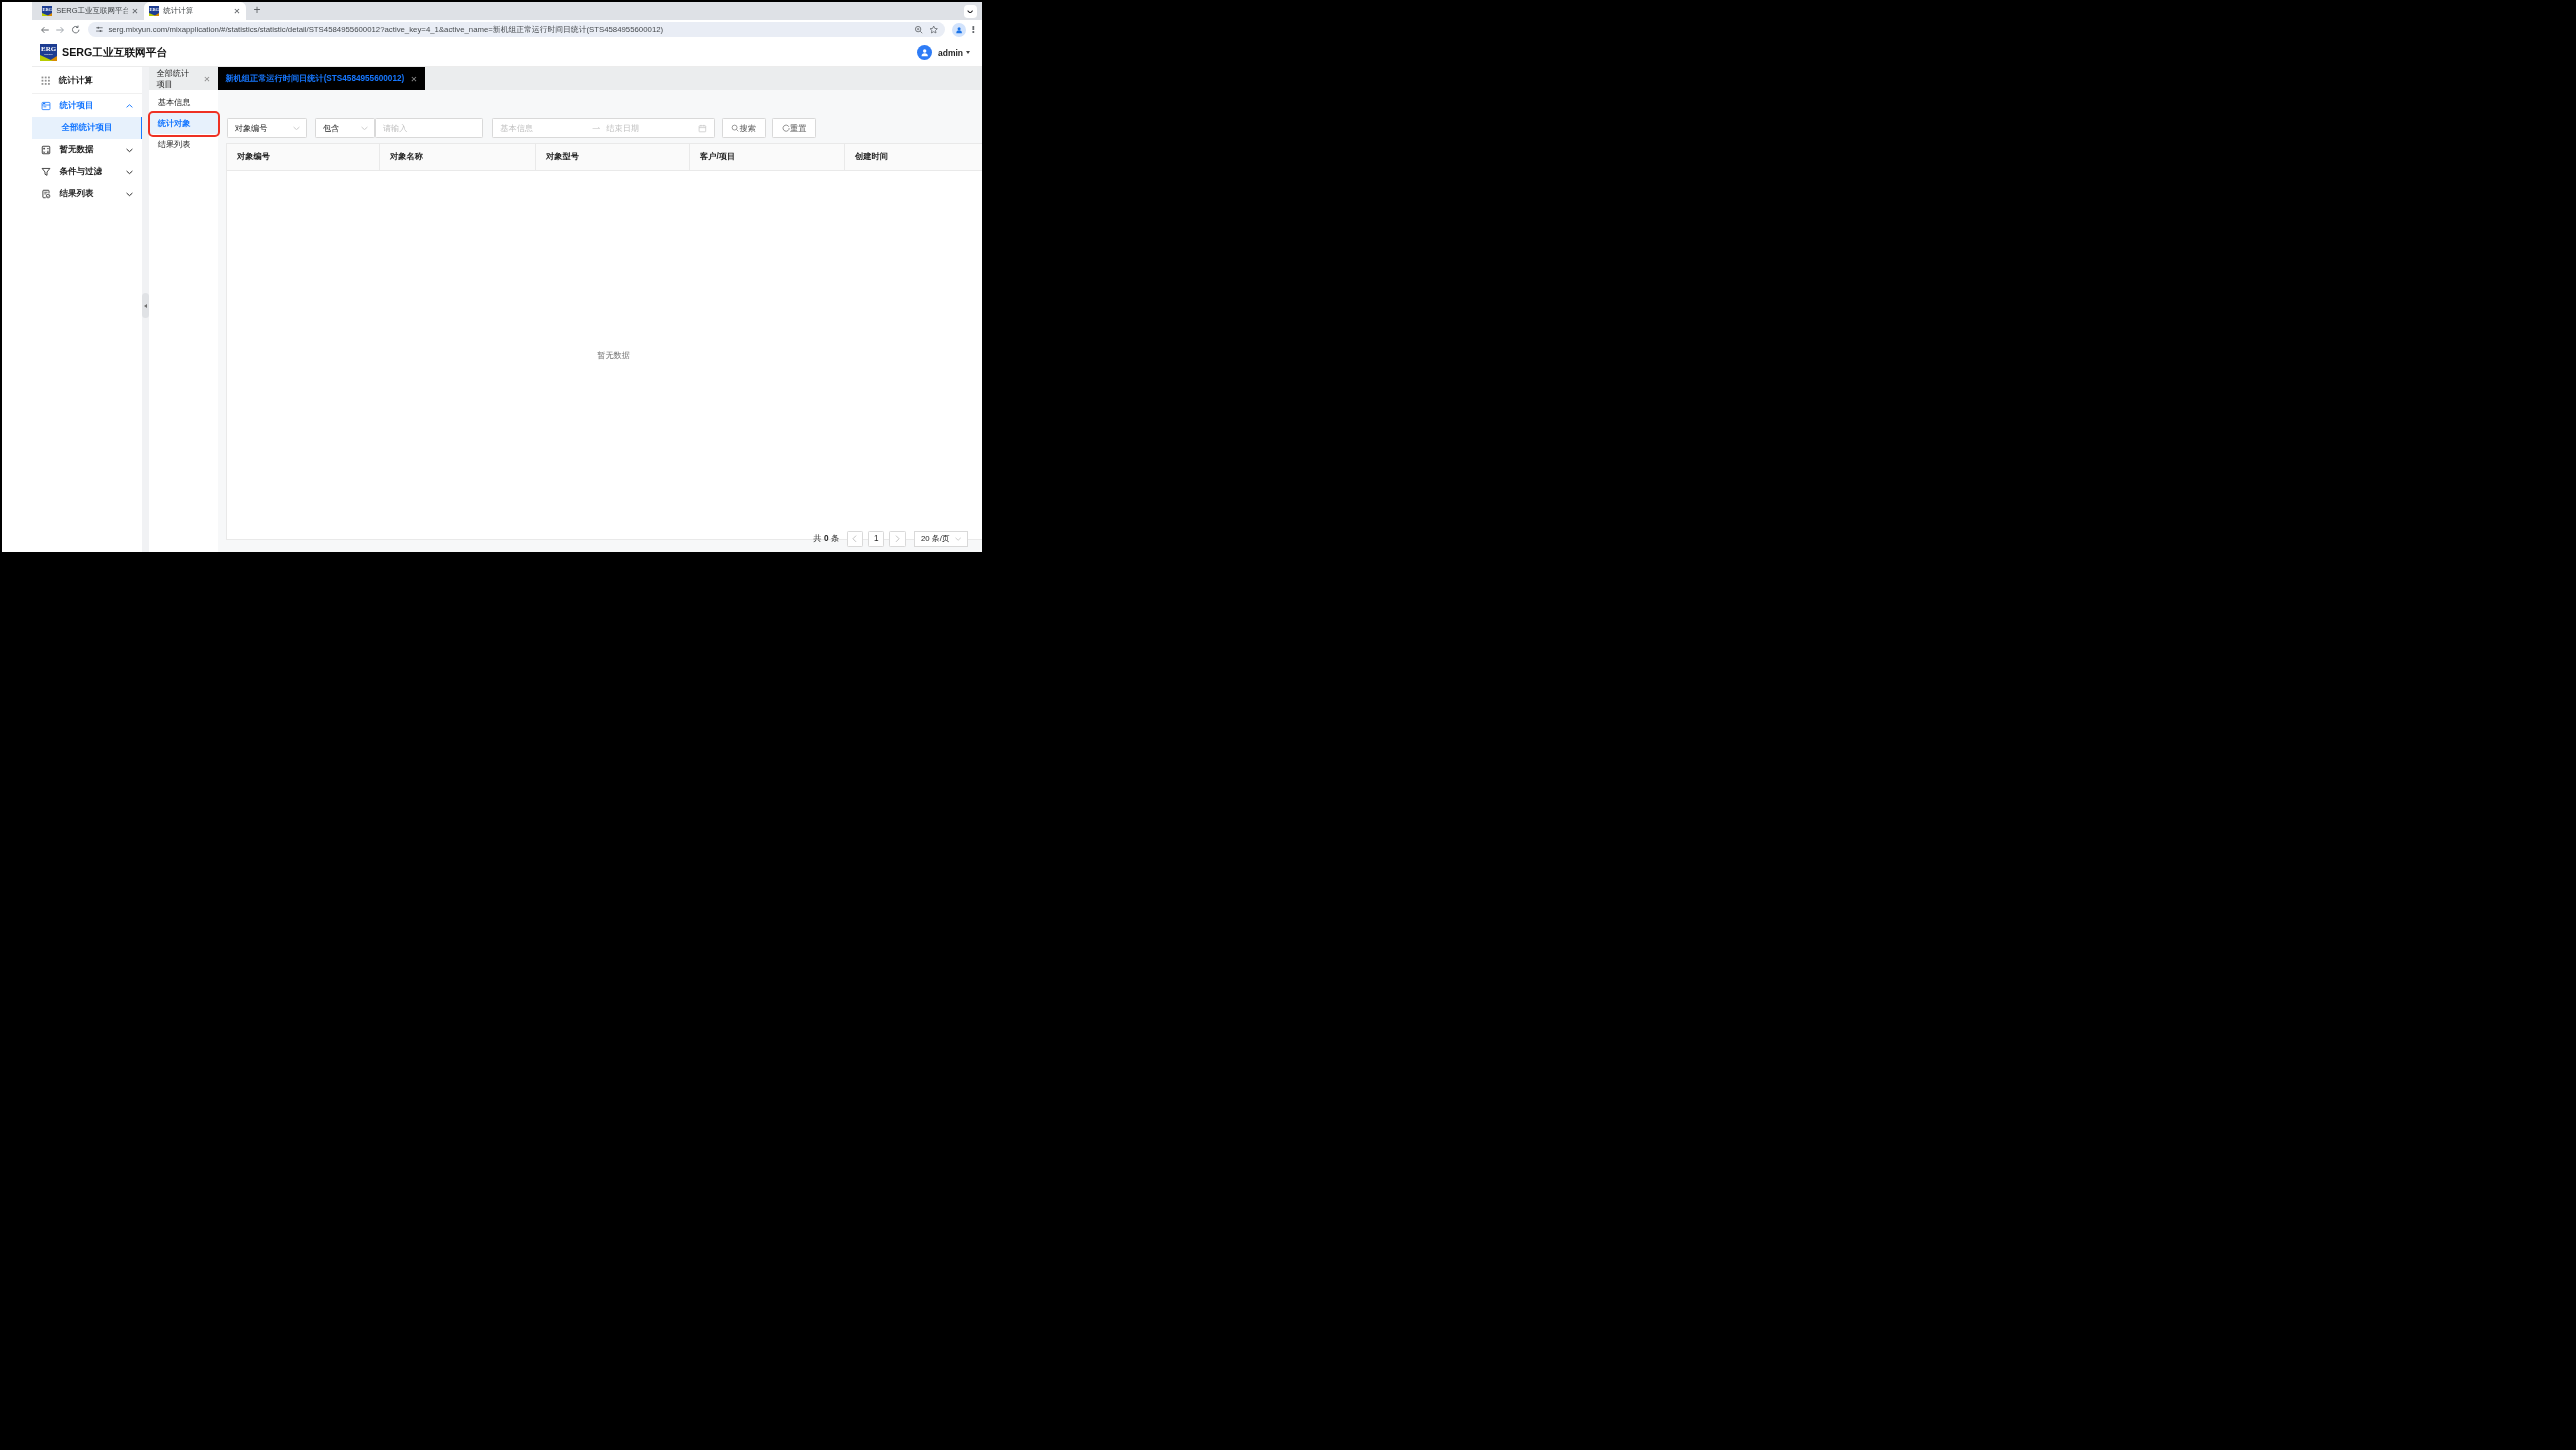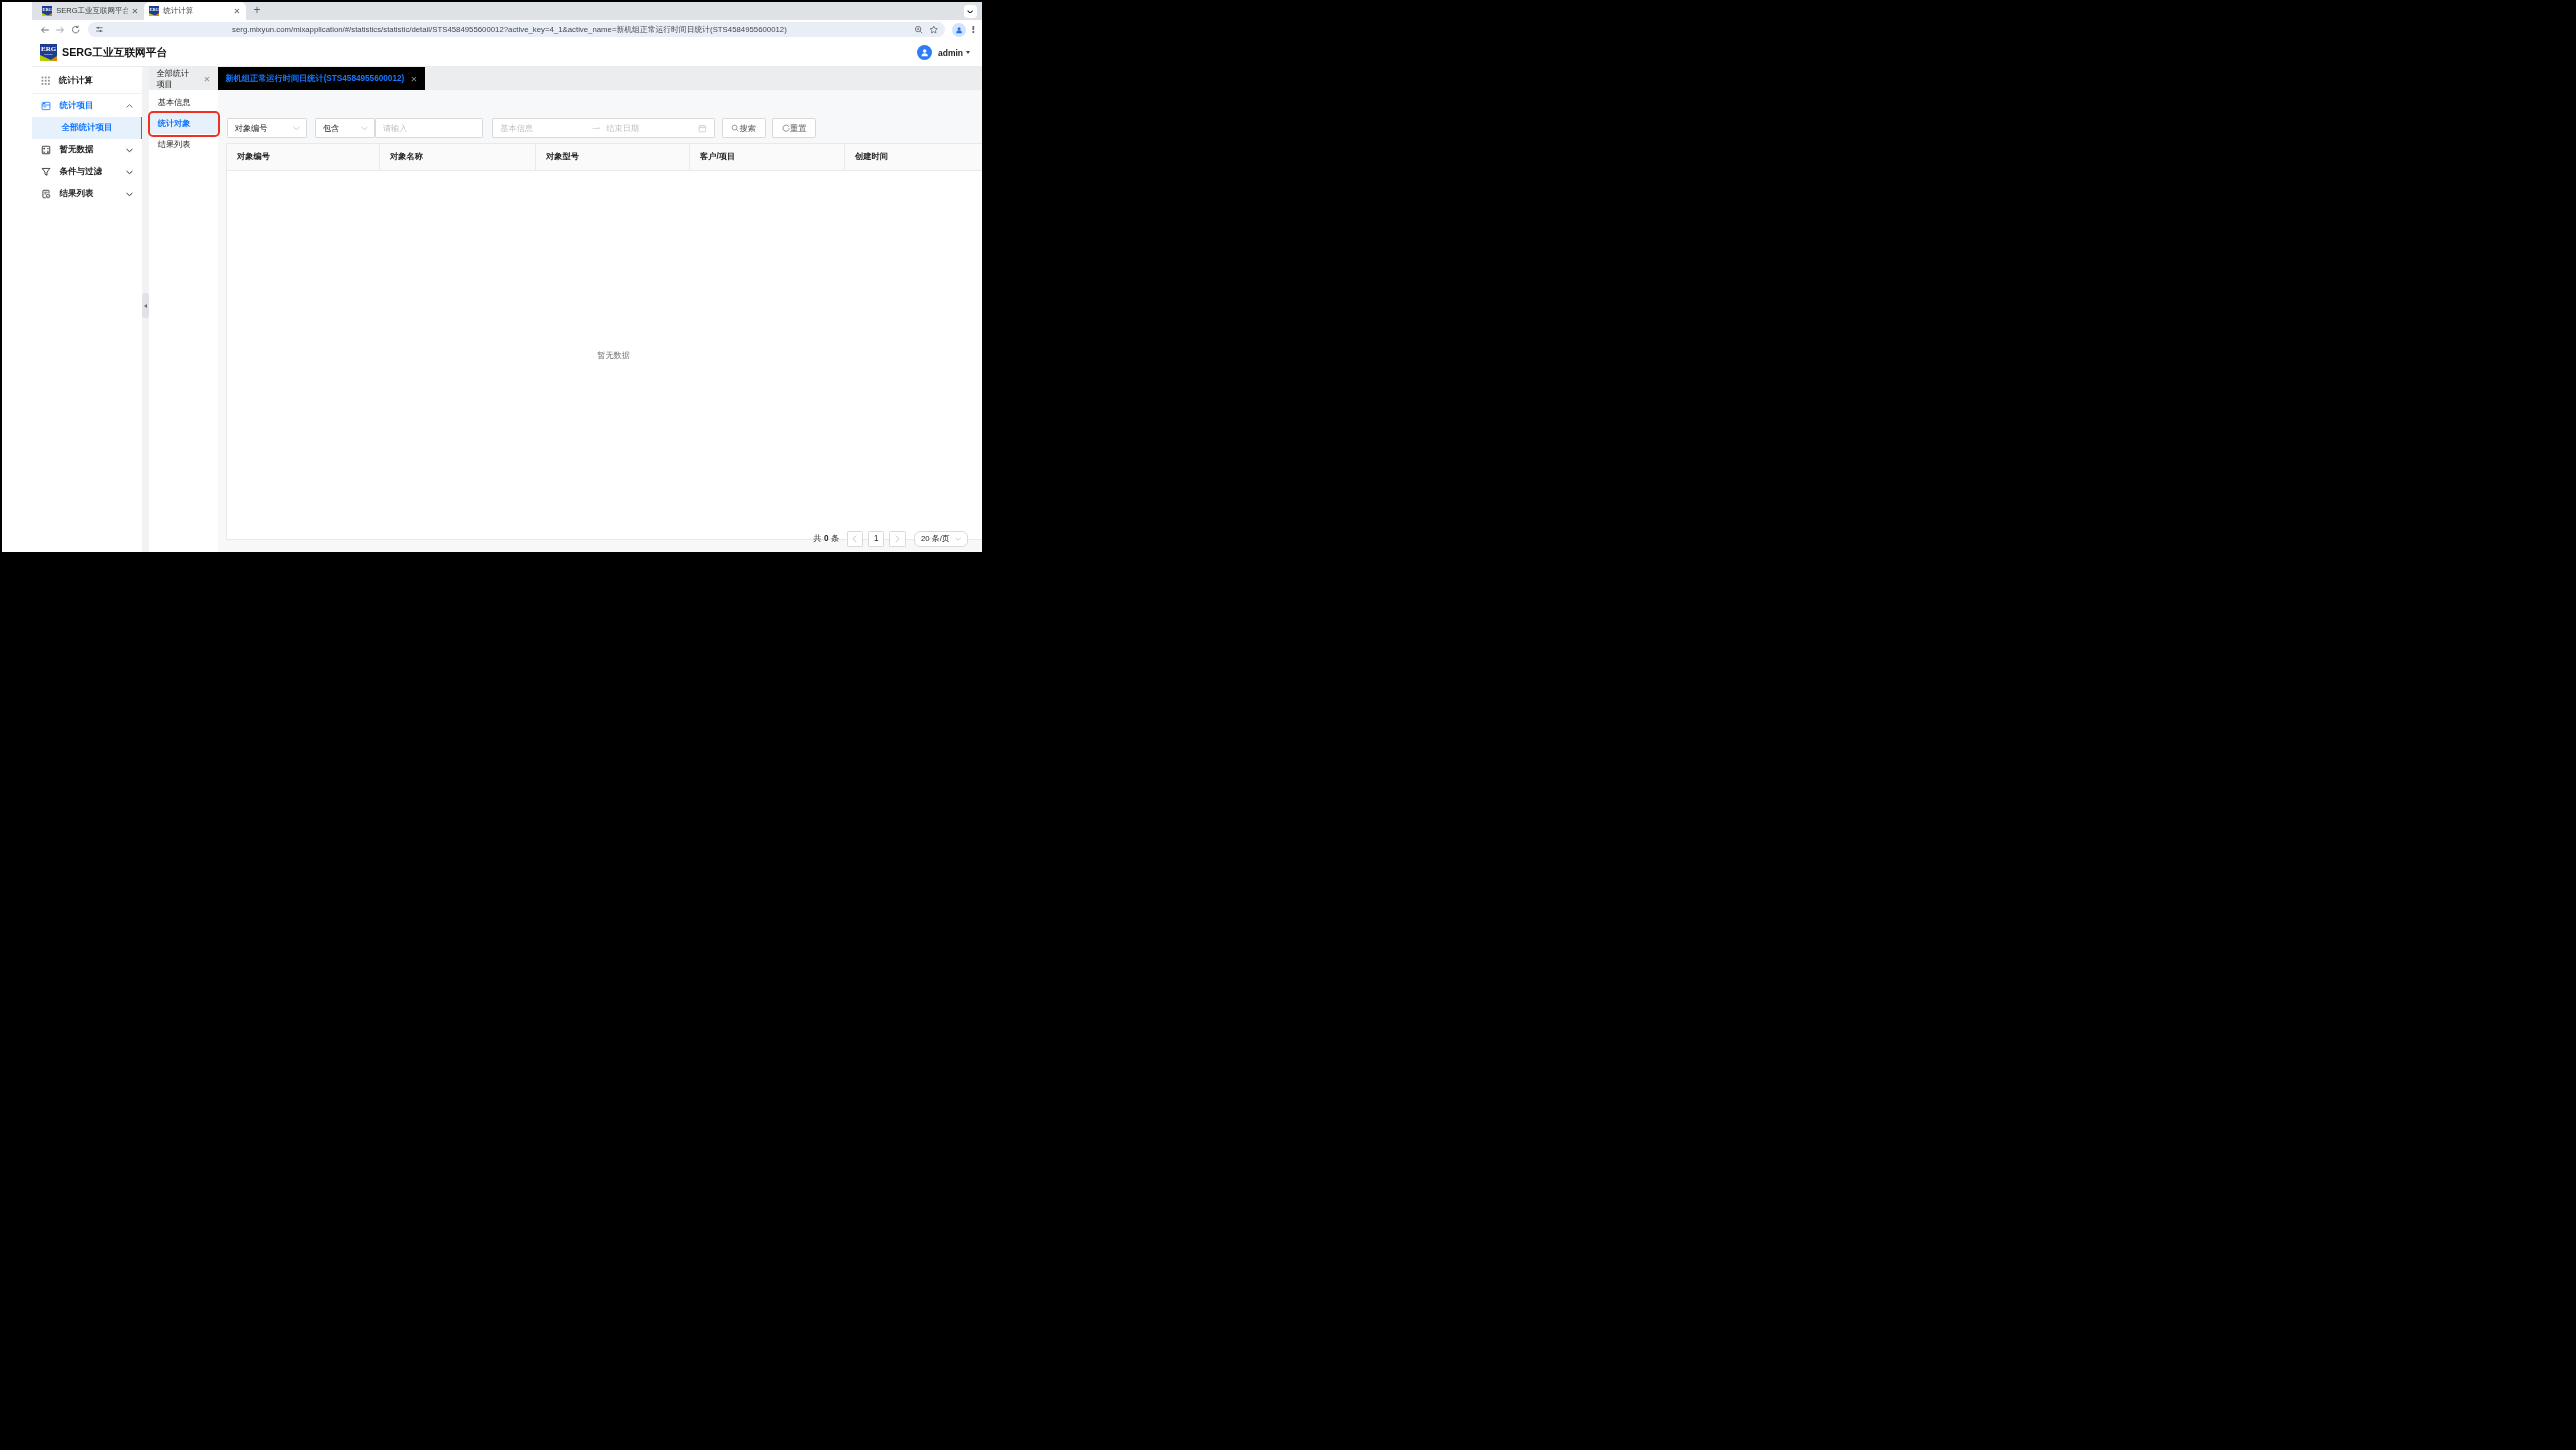--- a/index.html
+++ b/index.html
@@ -18,21 +18,21 @@
   .tri-o { position:absolute; bottom:0; right:0; width:0; height:0; border-bottom:3.1px solid #d98a00; border-left:5px solid transparent; }
   .btab-title { white-space:nowrap; overflow:hidden; flex:1; }
   .btab-close { color:#5f6368; font-size:8.2px; margin-left:3.8px; flex:none; }
   .newtab { color:#5f6368; font-size:12px; font-weight:300; margin:0 0 3.1px 7.5px; }
   .tabsearch { position:absolute; right:5.6px; top:3.1px; width:13px; height:13px; background:#fff; border-radius:3.8px; display:flex; align-items:center; justify-content:center; color:#202124; }
 
   .urlbar { height:19.5px; background:#fff; display:flex; align-items:center; padding:0 5px; flex:none; }
   .navic { width:15.7px; height:15.7px; display:flex; align-items:center; justify-content:center; color:#5f6368; font-size:9.4px; }
   .navic.dim { color:#9aa0a6; }
   .omnibox { flex:1; height:15px; background:#e9edf5; border-radius:7.5px; display:flex; align-items:center; padding:0 3.1px 0 6.3px; margin:0 4.4px; min-width:0; }
-  .omni-url { flex:1; font-size:7.8px; color:#474b4f; white-space:nowrap; overflow:hidden; margin-left:5px;text-align:center; }
+  .omni-url { flex:1; font-size:7.8px; color:#474b4f; white-space:nowrap; overflow:hidden; margin-left:5px; }
   .omni-ic { width:15.7px; display:flex; align-items:center; justify-content:center; color:#5f6368; flex:none; }
   .chrome-avatar { width:14px; height:14px; border-radius:50%; background:#d2e3fc; display:flex; align-items:center; justify-content:center; margin:0 3.1px; }
   .dots { color:#5f6368; margin:0 2.5px; letter-spacing:0; font-size:7.5px; line-height:2.5px; text-align:center; }
 
   
   .appheader { height:28px; background:#fff; border-bottom:0.6px solid #ececec; display:flex; align-items:center; padding:0 8.2px; flex:none; }
   .logo { width:17px; height:17px; background:#1d3d92; position:relative; margin-right:5px; overflow:hidden; flex:none; }
   .logo .ltxt { position:absolute; top:1.3px; left:0; right:0; text-align:center; font-family:"Liberation Serif",serif; font-size:7px; font-weight:bold; color:#fff; line-height:7px; }
   .logo .lsub { position:absolute; top:8.2px; left:0; right:0; text-align:center; font-size:2.5px; color:#fff; }
   .logo .tri-g { border-bottom:6.3px solid #b8cc00; border-right:13px solid transparent; }
@@ -91,21 +91,21 @@
   .th:last-child { border-right:none; }
   .th:nth-child(1){ width:153px; } .th:nth-child(2){ width:156px; } .th:nth-child(3){ width:154px; }
   .th:nth-child(4){ width:155px; } .th:nth-child(5){ flex:1; }
   .tempty { position:absolute; left:0; right:0; top:27px; bottom:0; display:flex; align-items:center; justify-content:center; font-size:8.2px; color:#737373; }
 
   .pager { position:absolute; right:14px; bottom:5px; display:flex; align-items:center; gap:5px; font-size:8.2px; color:#262626; }
   .ptotal { margin-right:2.5px; display:flex; gap:2.5px; align-items:center; }
   .ptotal b { font-weight:bold; }
   .pbtn { width:16.3px; height:16.3px; border:0.6px solid #d9d9d9; background:#fff; border-radius:1.3px; display:flex; align-items:center; justify-content:center; color:#bfbfbf; cursor:pointer; }
   .pnum { color:#262626; }
-  .psize { height:16.3px; border:0.6px solid #d9d9d9; background:#fff; border-radius:6px; padding:0 5.6px; display:flex; align-items:center; gap:5.6px; font-size:7.8px; color:#262626; margin-left:3.8px; cursor:pointer; }
+  .psize { height:16.3px; border:0.6px solid #d9d9d9; background:#fff; border-radius:0; padding:0 5.6px; display:flex; align-items:center; gap:5.6px; font-size:7.8px; color:#262626; margin-left:3.8px; cursor:pointer; }
   .psize .sa { display:flex; color:#bfbfbf; }
   svg { display:block; }
 </style>
 </head>
 <body>
 
 <div class="frame">
 <div class="app">
 
   <div class="tabbar">

